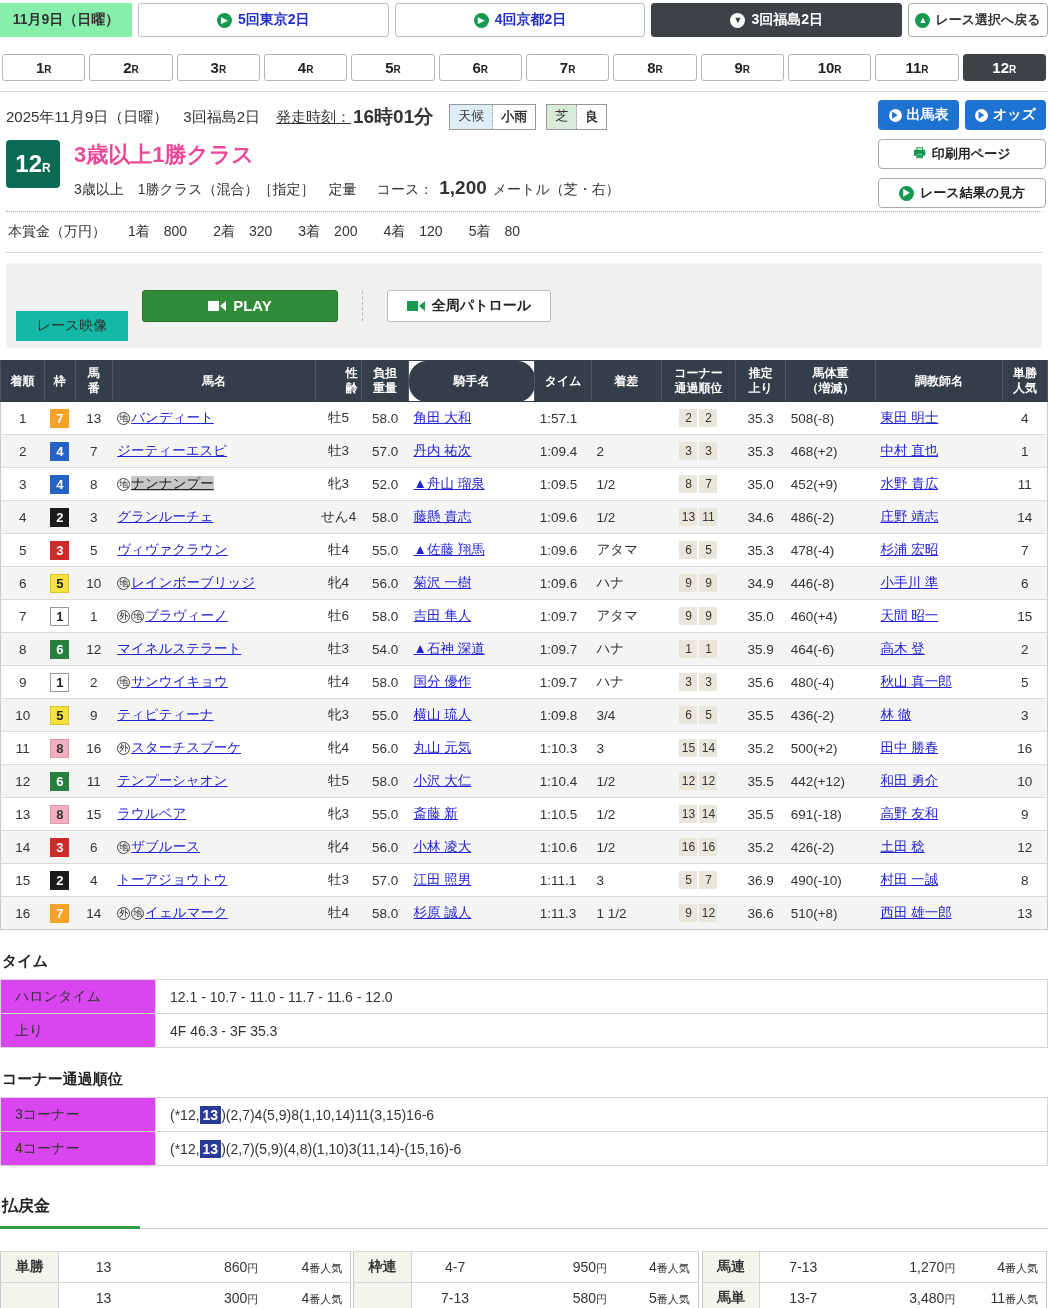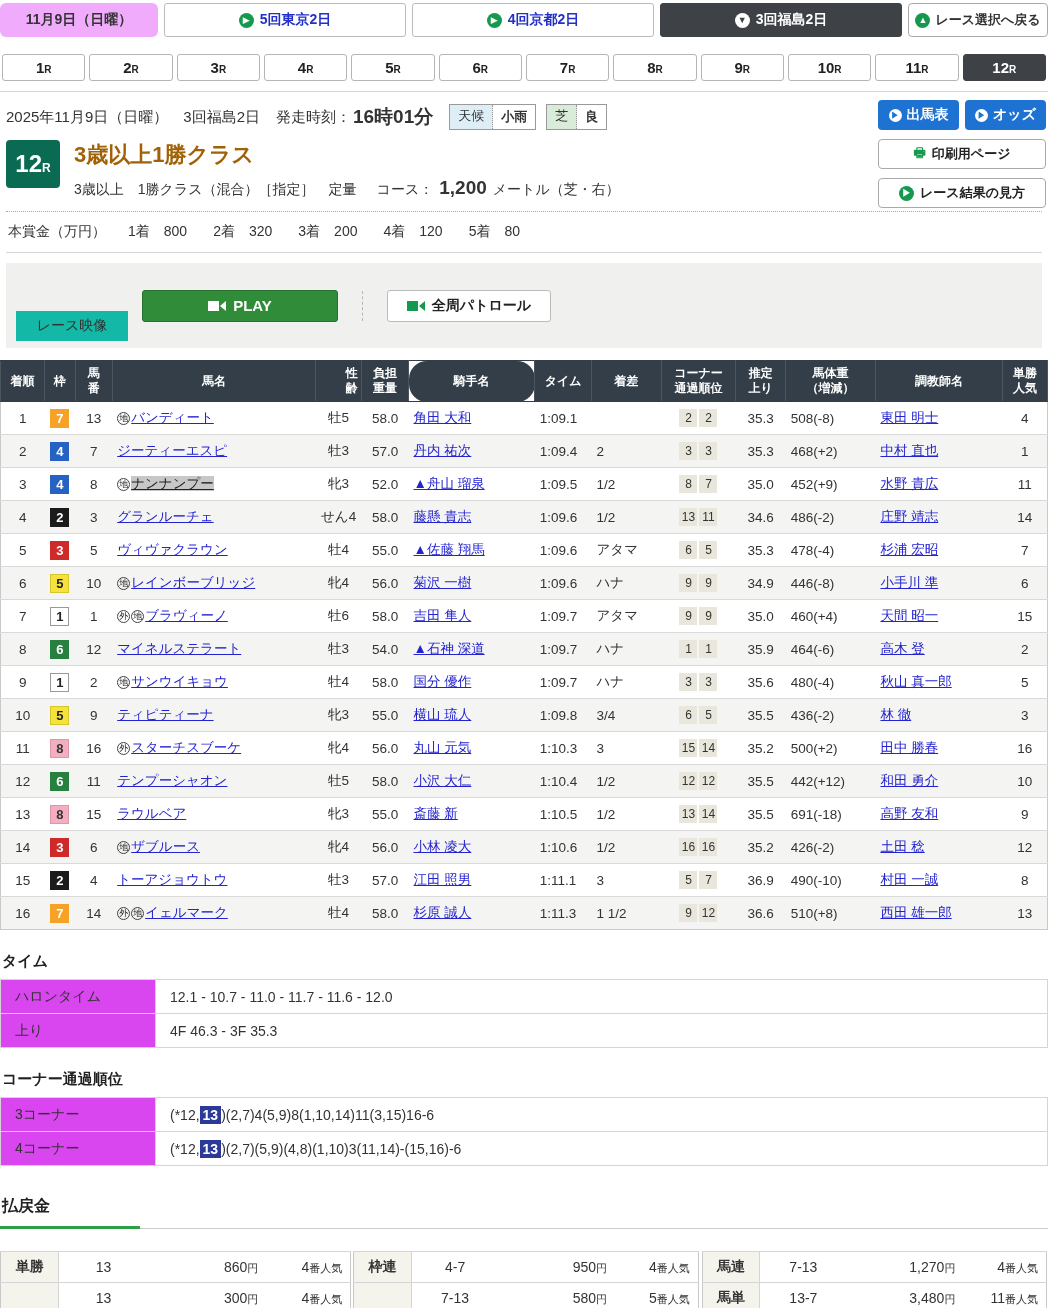--- a/index.html
+++ b/index.html
@@ -6,22 +6,22 @@
   body {
     width: 1048px;
     font-family: "Liberation Sans", "DejaVu Sans", sans-serif;
     background: #fff;
     color: #333;
     font-size: 13px;
   }
   
   .topbar { display: flex; align-items: stretch; gap: 6px; padding: 3px 0; height: 40px; }
   .date-box {
-    width: 158px; background: #f0abfc; display: flex; align-items: center; justify-content: center;
-    font-weight: bold; font-size: 14px; border-radius: 6px;
+    width: 132px; background: #86efac; display: flex; align-items: center; justify-content: center;
+    font-weight: bold; font-size: 14px; border-radius: 0;
   }
   .day-tab {
     flex: 1; display: flex; align-items: center; justify-content: center; gap: 6px;
     background: #fff; border: 1px solid #bbb; border-radius: 3px;
     color: #2330c8; font-weight: bold; font-size: 14px; cursor: pointer;
   }
   .day-tab.active { background: #3e4247; border-color: #3e4247; color: #fff; }
   .circle-ico {
     width: 15px; height: 15px; border-radius: 50%; background: #15994e; color: #fff;
     display: inline-flex; align-items: center; justify-content: center; font-size: 9px; flex: 0 0 auto;
@@ -47,21 +47,21 @@
   .w-badge .lbl { padding: 2px 8px; border-right: 1px dotted #999; }
   .w-badge .val { padding: 3px 8px; background: #fff; font-weight: bold; }
   .w-badge.blue .lbl { background: #ddeef7; }
   .w-badge.green .lbl { background: #d9ecd9; }
   .title-row { display: flex; align-items: flex-start; gap: 14px; margin-top: 10px; }
   .rn-badge {
     width: 54px; height: 48px; background: #0a6b52; color: #fff; border-radius: 4px;
     display: flex; align-items: center; justify-content: center; font-weight: bold; font-size: 24px; flex: 0 0 auto;
   }
   .rn-badge .r { font-size: 12px; margin-top: 8px; }
-  .race-title { font-size: 22px; font-weight: bold; color: #a16207; }
+  .race-title { font-size: 22px; font-weight: bold; color: #ec4899; }
   .race-cond { margin-top: 7px; font-size: 14px; display: flex; align-items: flex-end; gap: 6px; }
   .course-val { font-size: 19px; font-weight: bold; }
   .side-btns { position: absolute; top: 8px; right: 2px; width: 168px; display: flex; flex-direction: column; gap: 9px; }
   .side-row { display: flex; gap: 6px; }
   .btn-blue {
     flex: 1; background: #1e73d2; color: #fff; font-weight: bold; font-size: 14px; border: none;
     border-radius: 4px; height: 30px; display: flex; align-items: center; justify-content: center; gap: 5px; cursor: pointer;
   }
   .btn-blue .circle-ico { background: #fff; color: #1e73d2; width: 13px; height: 13px; font-size: 8px; }
   .btn-white {
@@ -214,21 +214,21 @@
     </div>
     <div class="race-btn active">
       <span>12</span>
       <span class="r">R</span>
     </div>
   </div>
 
 <div class="race-info">
   <div class="info-line1">
     <span>2025年11月9日（日曜）　3回福島2日</span>
-    <span style="margin-left:6px;">発走時刻：</span>
+    <span style="margin-left:6px;text-decoration:underline;">発走時刻：</span>
     <span class="start-time" style="margin-left:-8px;">16時01分</span>
     <span id="weather-badges" style="display:flex; gap:10px; margin-left:6px;">
         <span class="w-badge blue">
           <span class="lbl">天候</span>
           <span class="val">小雨</span>
         </span>
         <span class="w-badge green">
           <span class="lbl">芝</span>
           <span class="val">良</span>
         </span>
@@ -342,21 +342,21 @@
     </thead>
   <tbody id="res-body">
       <tr>
         <td class="c">1</td>
         <td class="c"><span class="frame f7">7</span></td>
         <td class="c">13</td>
         <td><span class="mark">地</span><a class="lnk">バンディート</a></td>
         <td class="c">牡5</td>
         <td class="c">58.0</td>
         <td><a class="lnk">角田 大和</a></td>
-        <td>1:09.1</td>
+        <td>1:57.1</td>
         <td></td>
         <td class="c"><span class="cpos">2</span><span class="cpos">2</span></td>
         <td class="c">35.3</td>
         <td>508(-8)</td>
         <td><a class="lnk">東田 明士</a></td>
         <td class="c">4</td>
       </tr>
       <tr>
         <td class="c">2</td>
         <td class="c"><span class="frame f4">4</span></td>

